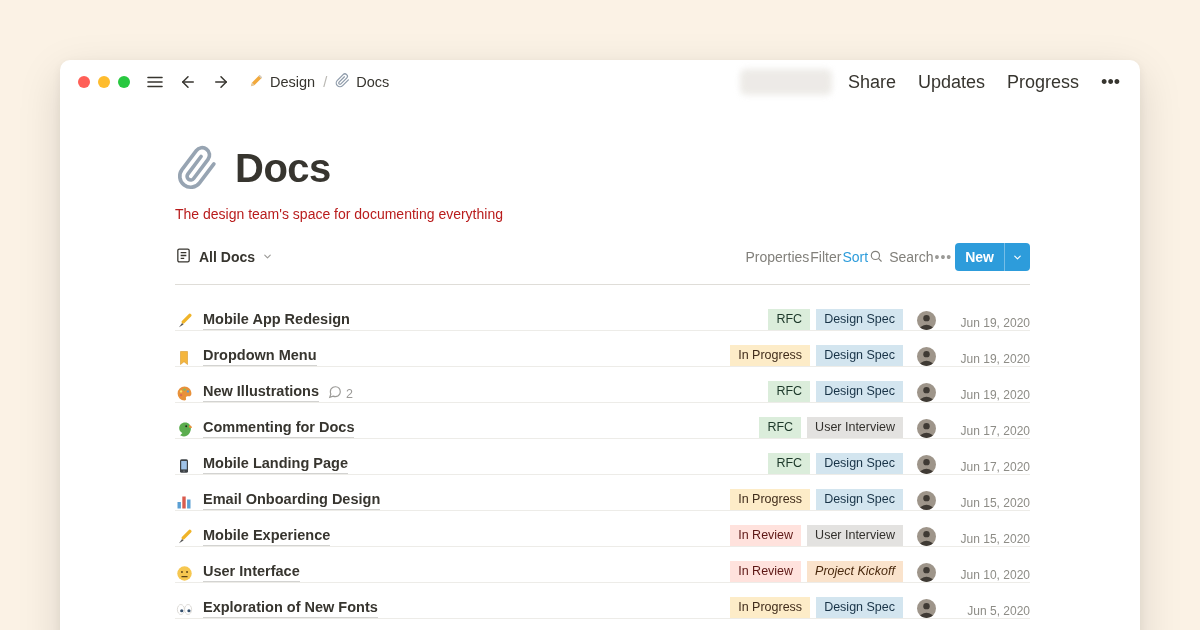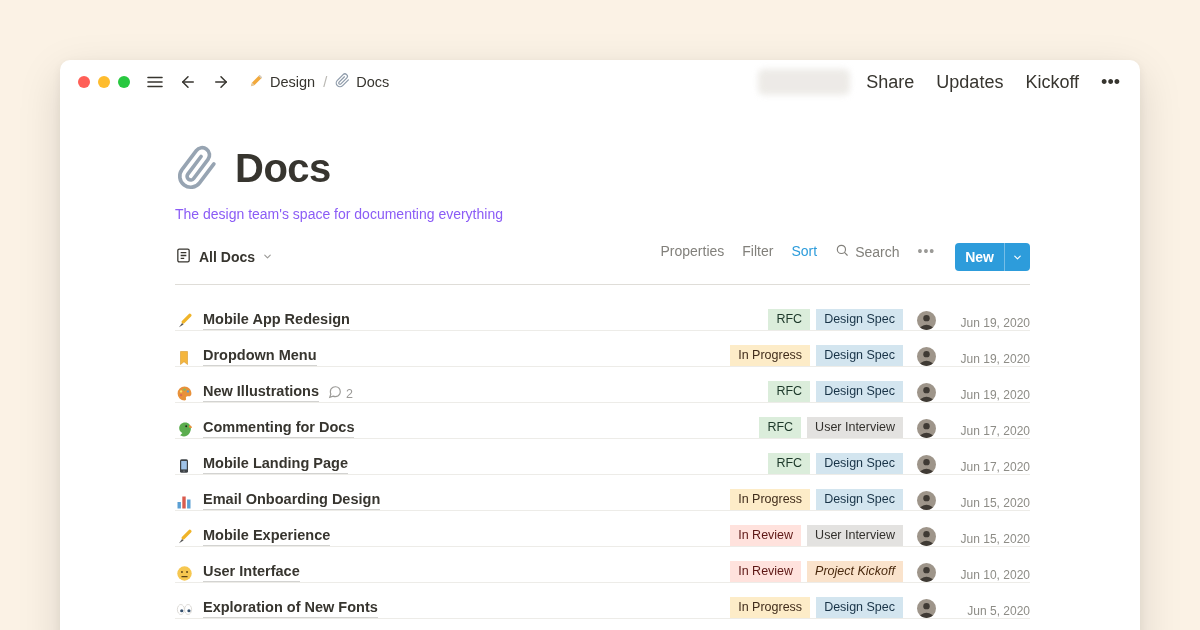--- a/index.html
+++ b/index.html
@@ -28,25 +28,25 @@
   .crumb{display:inline-flex;align-items:center;gap:6px;cursor:pointer}
   .sep{color:#B9B7B2;margin:0 2px}
   .tb-right{margin-left:auto;display:flex;align-items:center;gap:22px;font-size:18px}
   .blur-chip{width:92px;height:26px;border-radius:6px;background:#E7E4DF;filter:blur(3px);opacity:.75;margin-right:-6px}
   .tb-action{cursor:pointer;white-space:nowrap}
   
   .content{padding:38px 110px 0 115px}
   .page-title-row{display:flex;align-items:center;gap:16px;height:52px}
   .page-title-row h1{font-size:40px;font-weight:bold;letter-spacing:-0.5px;color:#37352F}
   .big-clip{display:inline-flex}
-  .subtitle{margin-top:12px;font-size:14px;color:#8b5cf6}
+  .subtitle{margin-top:12px;font-size:14px;color:#b91c1c}
   
   .toolbar{margin-top:20px;display:flex;align-items:center;height:30px}
   .view-switcher{display:flex;align-items:center;gap:7px;font-size:14px;font-weight:bold;cursor:pointer;color:#37352F}
-  .toolbar-right{margin-left:auto;display:flex;align-items:flex-start;gap:18px;font-size:14px;color:#82807B}
+  .toolbar-right{margin-left:auto;display:flex;align-items:center;gap:1px;font-size:14px;color:#82807B}
   .tbar-item{cursor:pointer;white-space:nowrap}
   .tbar-item.sort{color:var(--accent,#2D9CDB)}
   .tbar-item.search{display:inline-flex;align-items:center;gap:6px}
   .tbar-item.dots{color:#9B9A97;letter-spacing:1px}
   .new-btn{display:flex;align-items:center;height:28px;background:var(--accent,#2D9CDB);border-radius:4px;color:#fff;font-weight:bold;font-size:14px;cursor:pointer;margin-left:2px}
   .new-label{padding:0 10px}
   .new-divider{width:1px;height:28px;background:rgba(255,255,255,.35)}
   .new-chevron{padding:0 7px;display:inline-flex;align-items:center}
   .divider{margin-top:12px;border-top:1px solid #DFDDD8}
   
@@ -107,21 +107,21 @@
               <path d="M21.44 11.05l-9.19 9.19a6 6 0 0 1-8.49-8.49l9.19-9.19a4 4 0 0 1 5.66 5.66l-9.2 9.19a2 2 0 0 1-2.83-2.83l8.49-8.48"></path>
             </svg>
         </span>
         <span>Docs</span>
       </span>
     </div>
     <div class="tb-right">
       <span class="blur-chip"></span>
       <span class="tb-action">Share</span>
       <span class="tb-action">Updates</span>
-      <span class="tb-action">Kickoff</span>
+      <span class="tb-action">Progress</span>
       <span class="tb-action">•••</span>
     </div>
   </div>
 
   <div class="content">
     <div class="page-title-row">
       <span class="big-clip">
         <svg width="44" height="44" viewBox="0 0 24 24" fill="none" stroke="#97A4B2" stroke-width="2" stroke-linecap="round" stroke-linejoin="round" style="transform:rotate(-8deg)">
             <path d="M21.44 11.05l-9.19 9.19a6 6 0 0 1-8.49-8.49l9.19-9.19a4 4 0 0 1 5.66 5.66l-9.2 9.19a2 2 0 0 1-2.83-2.83l8.49-8.48"></path>
           </svg>

